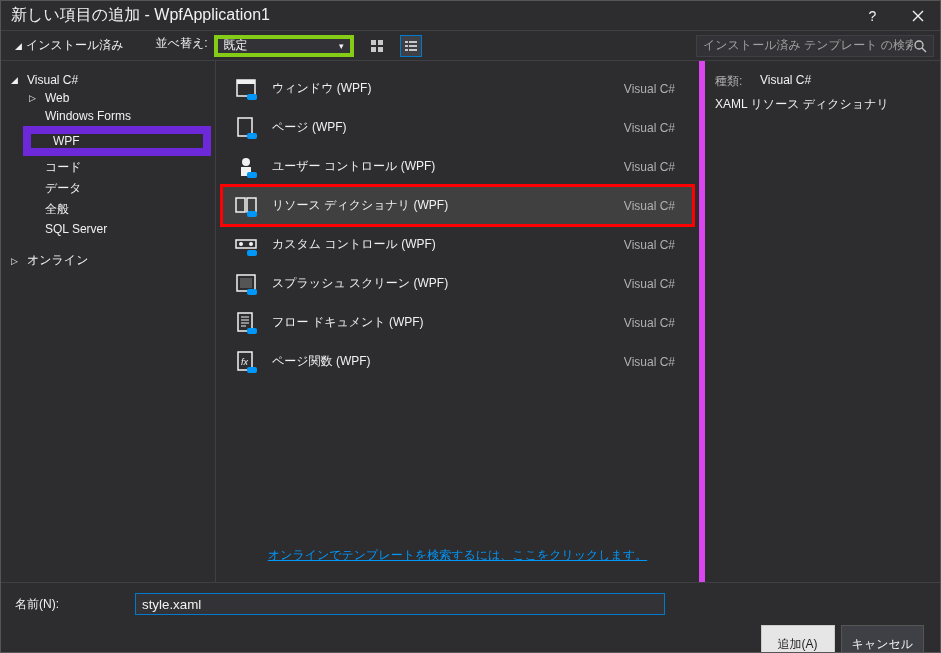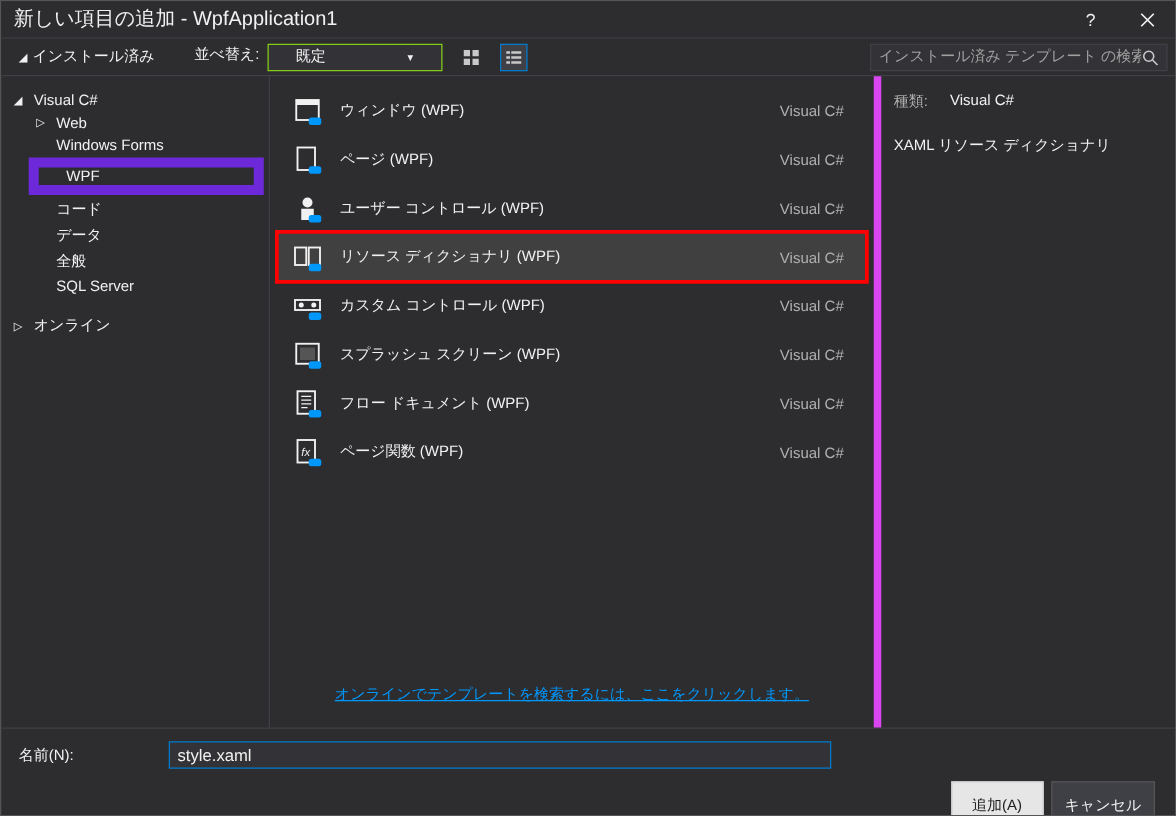--- a/index.html
+++ b/index.html
@@ -26,22 +26,22 @@
     width: 45px; height: 30px; display:flex;align-items:center;justify-content:center;
     font-size:14px; color:#f1f1f1;
   }
   .toolbar {
     display:flex; align-items:center; height:30px; background:#2d2d30;
     border-bottom:1px solid #3f3f46; padding:0 6px;
   }
   .toolbar .installed-label { padding:4px 8px; display:flex;align-items:center;gap:4px; }
   .toolbar .sort-group { margin-left:24px; display:flex;gap:6px;}
   .sort-combo {
-    background:#333337; border:1px solid #84cc16; color:#f1f1f1;
-    height:22px; width:140px; padding:0 22px; display:flex;align-items:center;justify-content:space-between;
+    background:#333337; border:4px solid #84cc16; color:#f1f1f1;
+    height:22px; width:140px; padding:0 6px; display:flex;align-items:center;justify-content:space-between;
   }
   .view-btn {
     width:22px;height:22px;display:flex;align-items:center;justify-content:center;
     margin-left:6px; border:1px solid transparent;
   }
   .view-btn.active { border:1px solid #007acc; background:#3f3f46;}
   .toolbar .spacer { flex:1; }
   .searchbox {
     background:#333337; border:1px solid #3f3f46; color:#a0a0a0;
     height:22px; width:238px; display:flex;align-items:center; padding:0 6px;
@@ -70,21 +70,21 @@
     gap:12px;
   }
   .template-row.selected { background:#404040; }
   .template-row.highlighted { outline:3px solid #ff0000; outline-offset:-1px;}
   .template-row .icon { width:28px;height:28px; display:flex;align-items:center;justify-content:center;}
   .template-row .name { flex:1; }
   .template-row .lang { color:#b0b0b0; padding-right:8px;}
   .detail-panel {
     width:235px; padding:12px 10px;
   }
-  .detail-row { display:flex; margin-bottom:18px; }
+  .detail-row { display:flex; margin-bottom:6px; }
   .detail-row .lbl { width:45px; color:#b0b0b0; }
   .bottom-link {
     text-align:center; padding:10px 0;
   }
   .bottom-link a { color:#0097fb; text-decoration:underline; cursor:pointer;}
   .footer {
     height:70px; border-top:1px solid #3f3f46; padding:10px 14px;
     display:flex; flex-direction:column; gap:10px;
   }
   .name-row { display:flex; align-items:center; gap:20px;}

